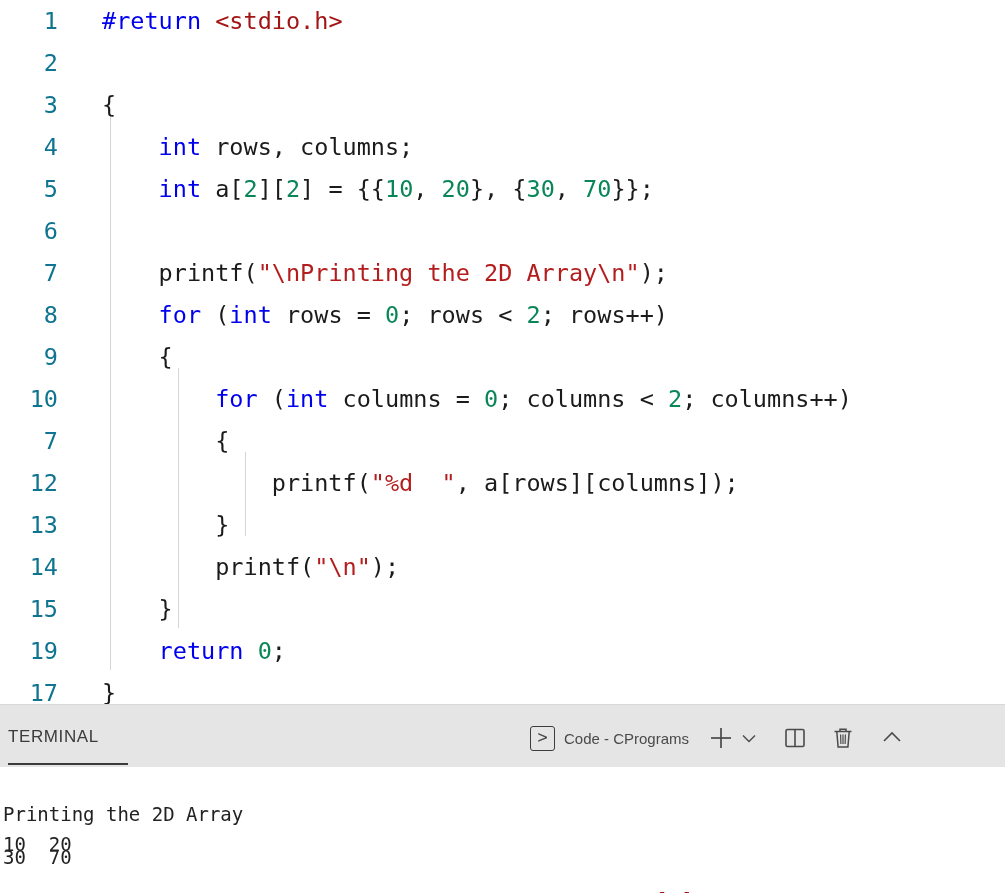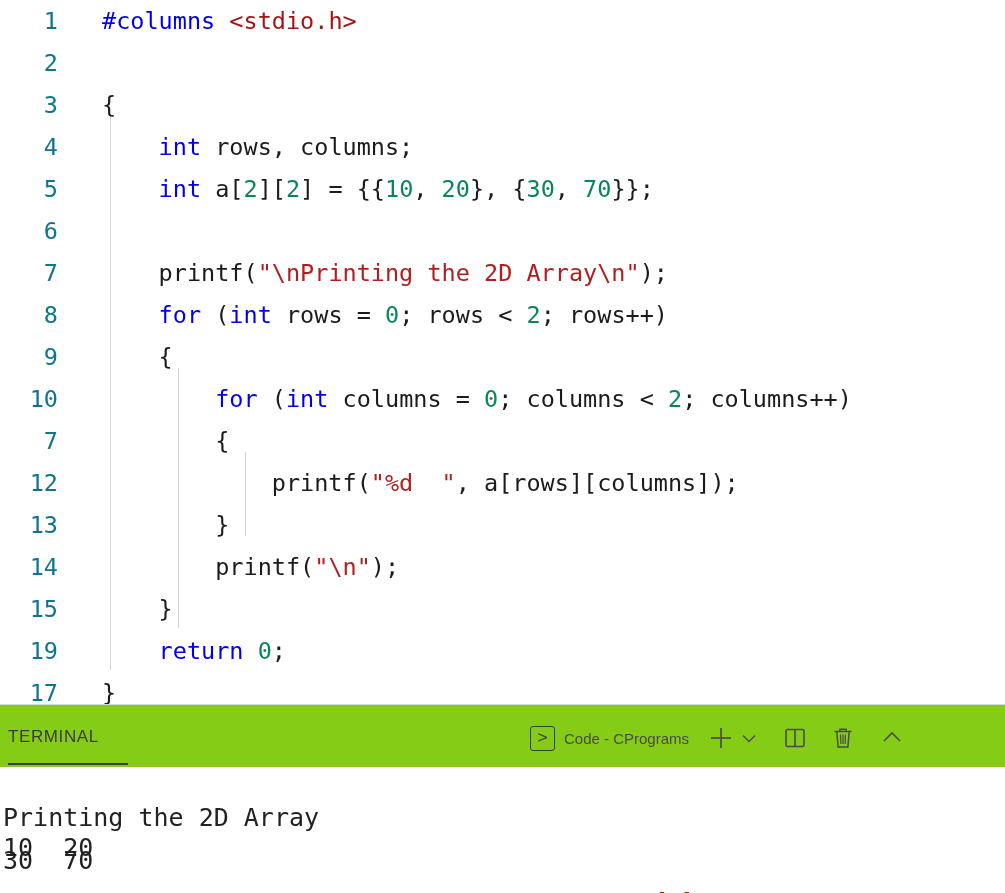--- a/index.html
+++ b/index.html
@@ -78,21 +78,21 @@
     background: #d8d8d8;
   }
 
   
   #panel {
     position: absolute;
     left: 0;
     top: 705px;
     width: 1005px;
     height: 188px;
-    background: #84cc16;
+    background: #e5e5e5;
     text-decoration: underline;
   }
 
   #panel-toolbar {
     position: relative;
     height: 62px;
   }
 
   #tab-terminal {
     position: absolute;
@@ -187,21 +187,21 @@
     width: 1005px;
     height: 126px;
     background: #ffffff;
     overflow: hidden;
   }
   .term-line {
     position: absolute;
     left: 3px;
     white-space: pre;
     font-family: "DejaVu Sans Mono", monospace;
-    font-size: 25px;
+    font-size: 19px;
     color: #222222;
     line-height: 1;
   }
   #term-line-0 { top: 38px; }
   #term-line-1 { top: 68px; }
   #term-line-2 { top: 81px; }
 
   #watermark {
     position: absolute;
     left: 588px;
@@ -218,21 +218,21 @@
 <body>
 
 <div id="editor">
 
   <div class="guide" id="guide-1"></div>
   <div class="guide" id="guide-2"></div>
   <div class="guide" id="guide-3"></div>
 
   <div class="code-line">
     <span class="ln">1</span>
-    <span class="src"><span class="inc">#columns</span> <span class="hdr">&lt;stdio.h&gt;</span></span>
+    <span class="src"><span class="inc">#return</span> <span class="hdr">&lt;stdio.h&gt;</span></span>
   </div>
 
   <div class="code-line">
     <span class="ln">2</span>
   </div>
 
   <div class="code-line">
     <span class="ln">3</span>
     <span class="src"><span class="pl">{</span></span>
   </div>

